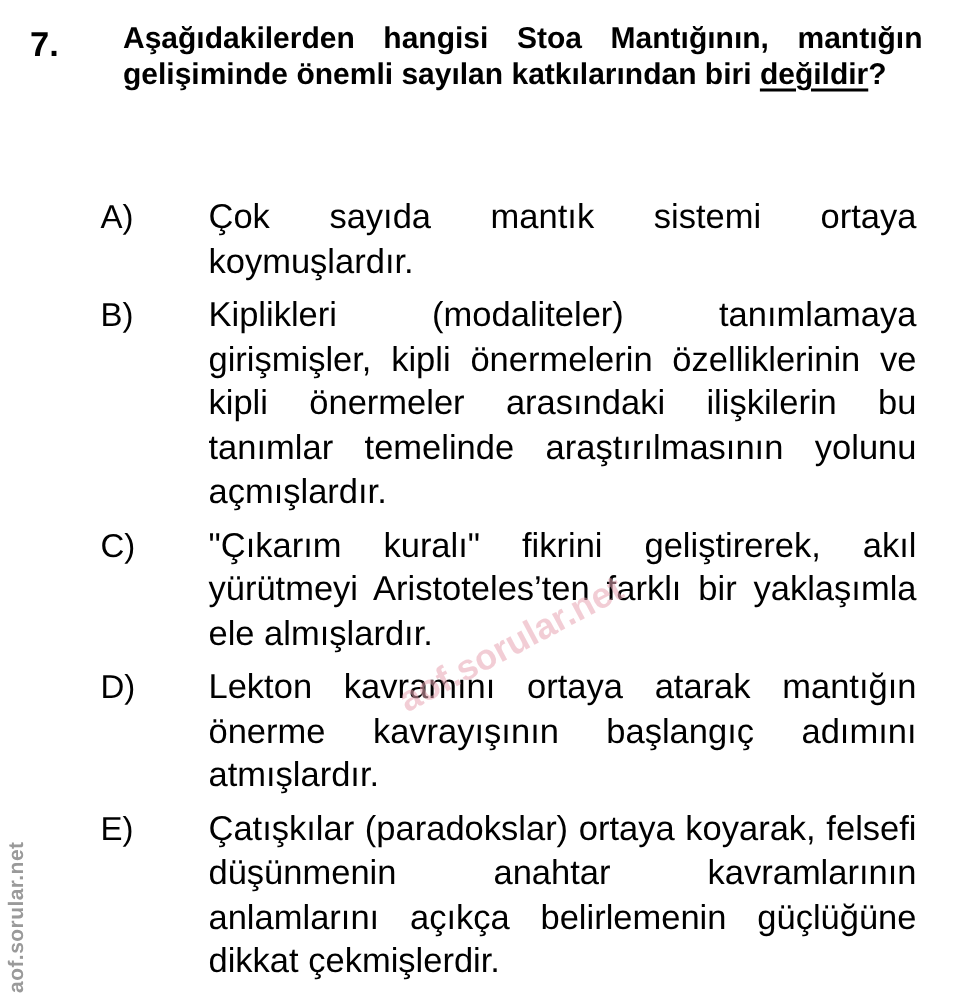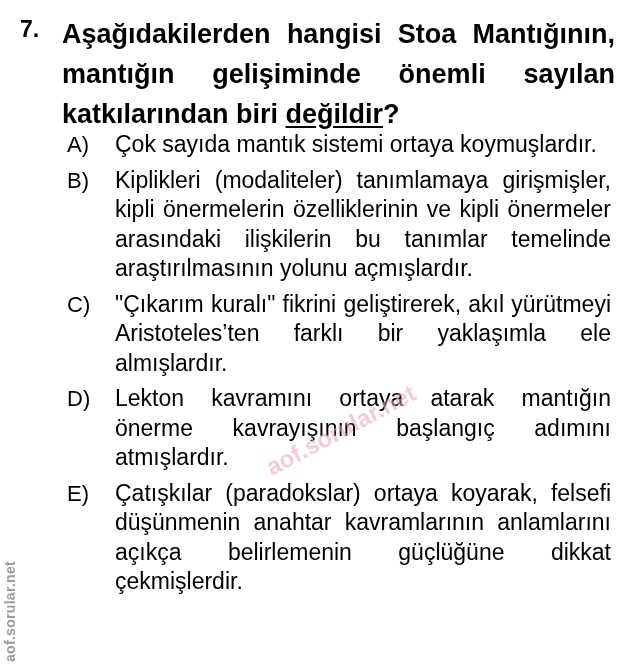--- a/index.html
+++ b/index.html
@@ -1,24 +1,24 @@
 <!DOCTYPE html>
 <html><head>
 <meta charset="utf-8">
 <style>
   html, body { margin: 0; padding: 0; background: #ffffff; }
   body { width: 635px; height: 670px; position: relative; overflow: hidden; font-family: "Liberation Sans", sans-serif; color: #000; }
   .question { position: absolute; left: 20px; top: 14px; width: 595px; }
   .q-num { position: absolute; left: 0; top: 0; font-weight: bold; font-size: 23px; line-height: 30px; }
-  .q-text { margin-left: 42px; font-weight: bold; font-size: 27px; line-height: 40px; text-align: justify; text-align-last: left; }
+  .q-text { margin-left: 62px; font-weight: bold; font-size: 20px; line-height: 24px; text-align: justify; text-align-last: left; }
   .q-text u { text-decoration: underline; text-underline-offset: 3px; }
   .options { position: absolute; left: 67px; top: 130px; width: 544px; }
   .option { position: relative; margin-bottom: 6px; }
   .opt-letter { position: absolute; left: 0; top: 0; font-size: 22px; line-height: 29px; }
-  .opt-text { margin-left: 48px; font-size: 23px; line-height: 29.5px; text-align: justify; text-align-last: left; }
+  .opt-text { margin-left: 72px; font-size: 23px; line-height: 29.5px; text-align: justify; text-align-last: left; }
   .wm-center { position: absolute; left: 268px; top: 455px; font-family: "Liberation Sans", sans-serif; font-weight: bold; font-size: 24px; color: #e8a6b4; opacity: 0.55; transform: rotate(-28deg); transform-origin: left center; white-space: nowrap; }
   .wm-side { position: absolute; left: 2px; top: 662px; font-weight: bold; font-size: 14px; color: #9a9a9a; transform: rotate(-90deg); transform-origin: left top; white-space: nowrap; letter-spacing: 0.3px; }
 </style>
 </head>
 <body>
 
 <div class="question">
   <div class="q-num">7.</div>
   <div class="q-text"><span>Aşağıdakilerden hangisi Stoa Mantığının, mantığın gelişiminde önemli sayılan katkılarından biri </span><u>değildir</u><span>?</span></div>
 </div>

